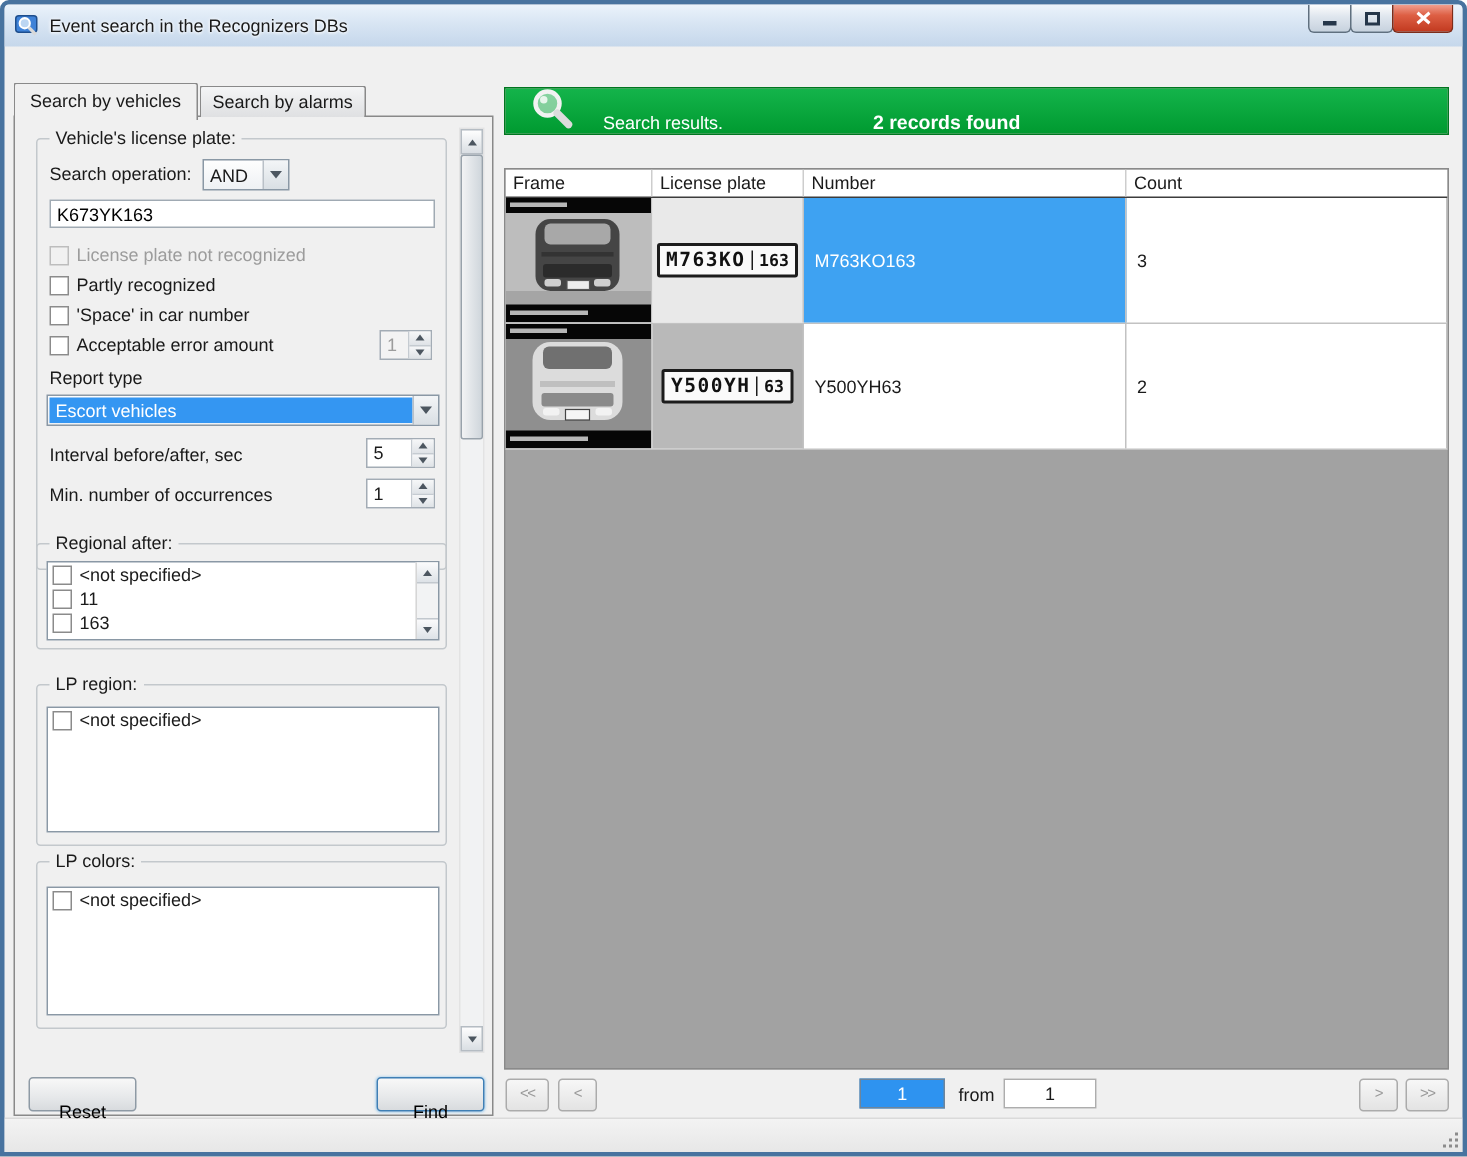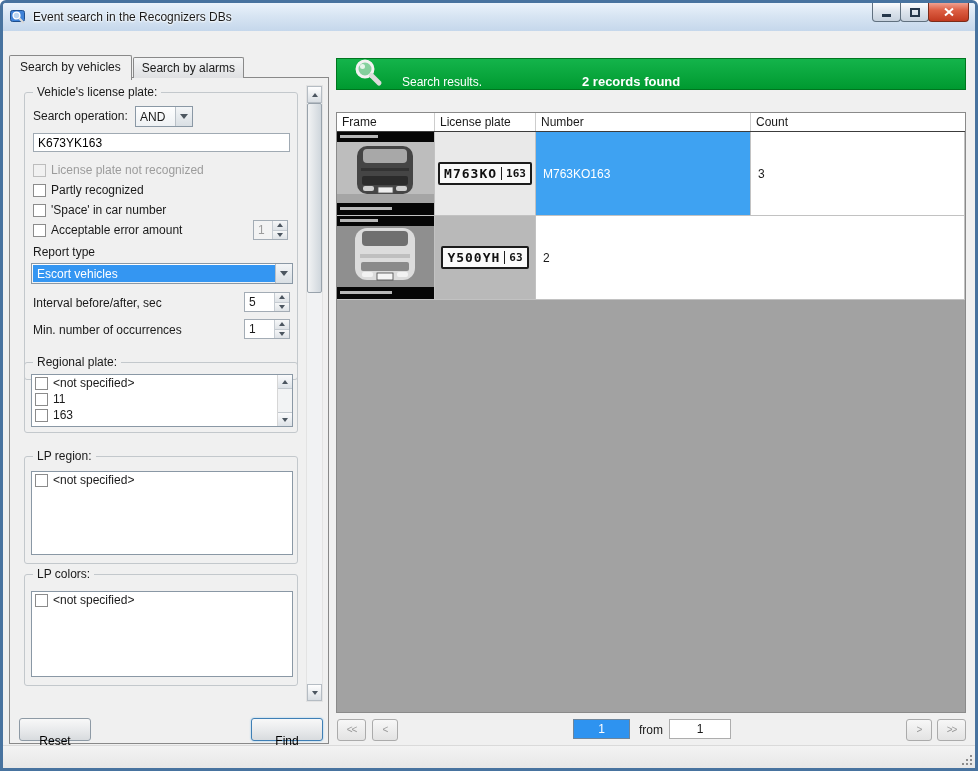--- a/index.html
+++ b/index.html
@@ -207,21 +207,21 @@
               <span class="tri-up"></span>
             </div>
           <div class="spin-btn">
               <span class="tri-down"></span>
             </div>
         </div>
       </div>
     </div>
 
     <div class="groupbox" style="left:14px;top:284px;width:274px;height:71px">
-      <span class="gb-title">Regional plate:</span>
+      <span class="gb-title">Regional after:</span>
       <div class="listbox" style="left:6px;top:11px;width:262px;height:53px">
         <div class="list-item">
           <span class="checkbox"></span>
           <span>&lt;not specified&gt;</span>
         </div>
         <div class="list-item">
           <span class="checkbox"></span>
           <span>11</span>
         </div>
         <div class="list-item">
@@ -335,20 +335,21 @@
           <rect x="3" y="3" width="38" height="3" fill="#d7d7d7" opacity="0.85"></rect>
           <rect x="3" y="75" width="52" height="3" fill="#d7d7d7" opacity="0.85"></rect>
         </svg>
       </div>
       <div class="cell c1 plate-cell pc2">
         <div class="plate">
           <span>Y500YH</span>
           <span class="plate-region">63</span>
         </div>
       </div>
+      <div class="cell c2 number-cell">Y500YH63</div>
       <div class="cell c3 count-cell">2</div>
     </div>
 
     <div class="tfill"></div>
   </div>
 
   <div class="pg-btn" style="left:334px;top:716px;width:29px">&lt;&lt;</div>
   <div class="pg-btn" style="left:369px;top:716px;width:26px">&lt;</div>
   <input class="page-input" value="1" style="">
   <span class="from-label">from</span>

